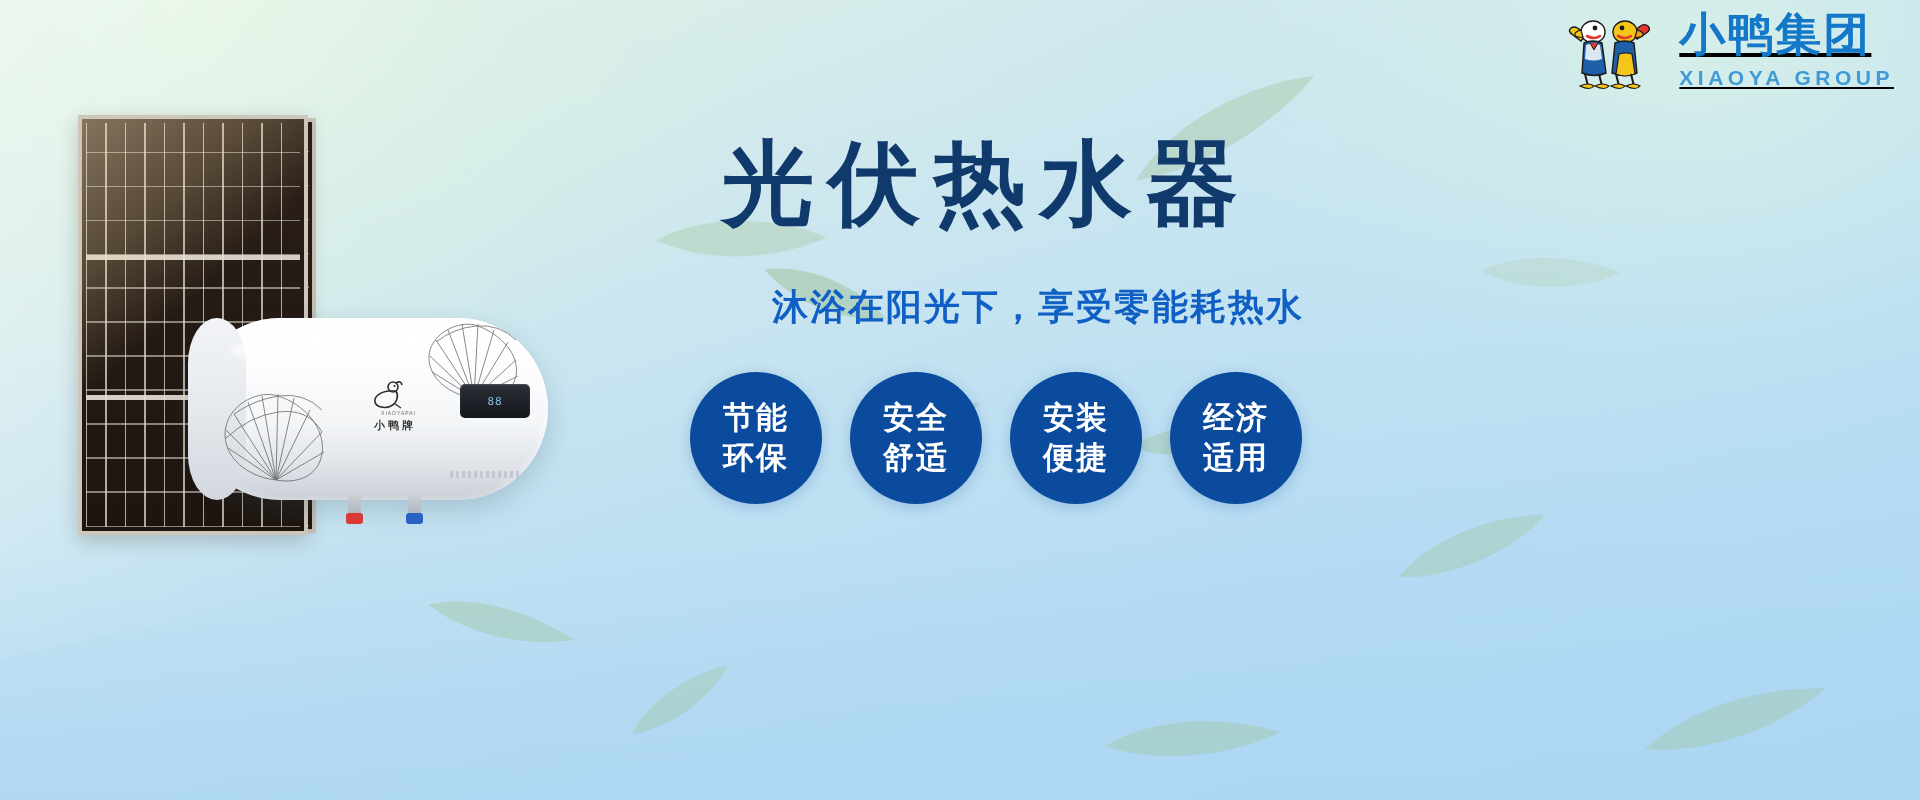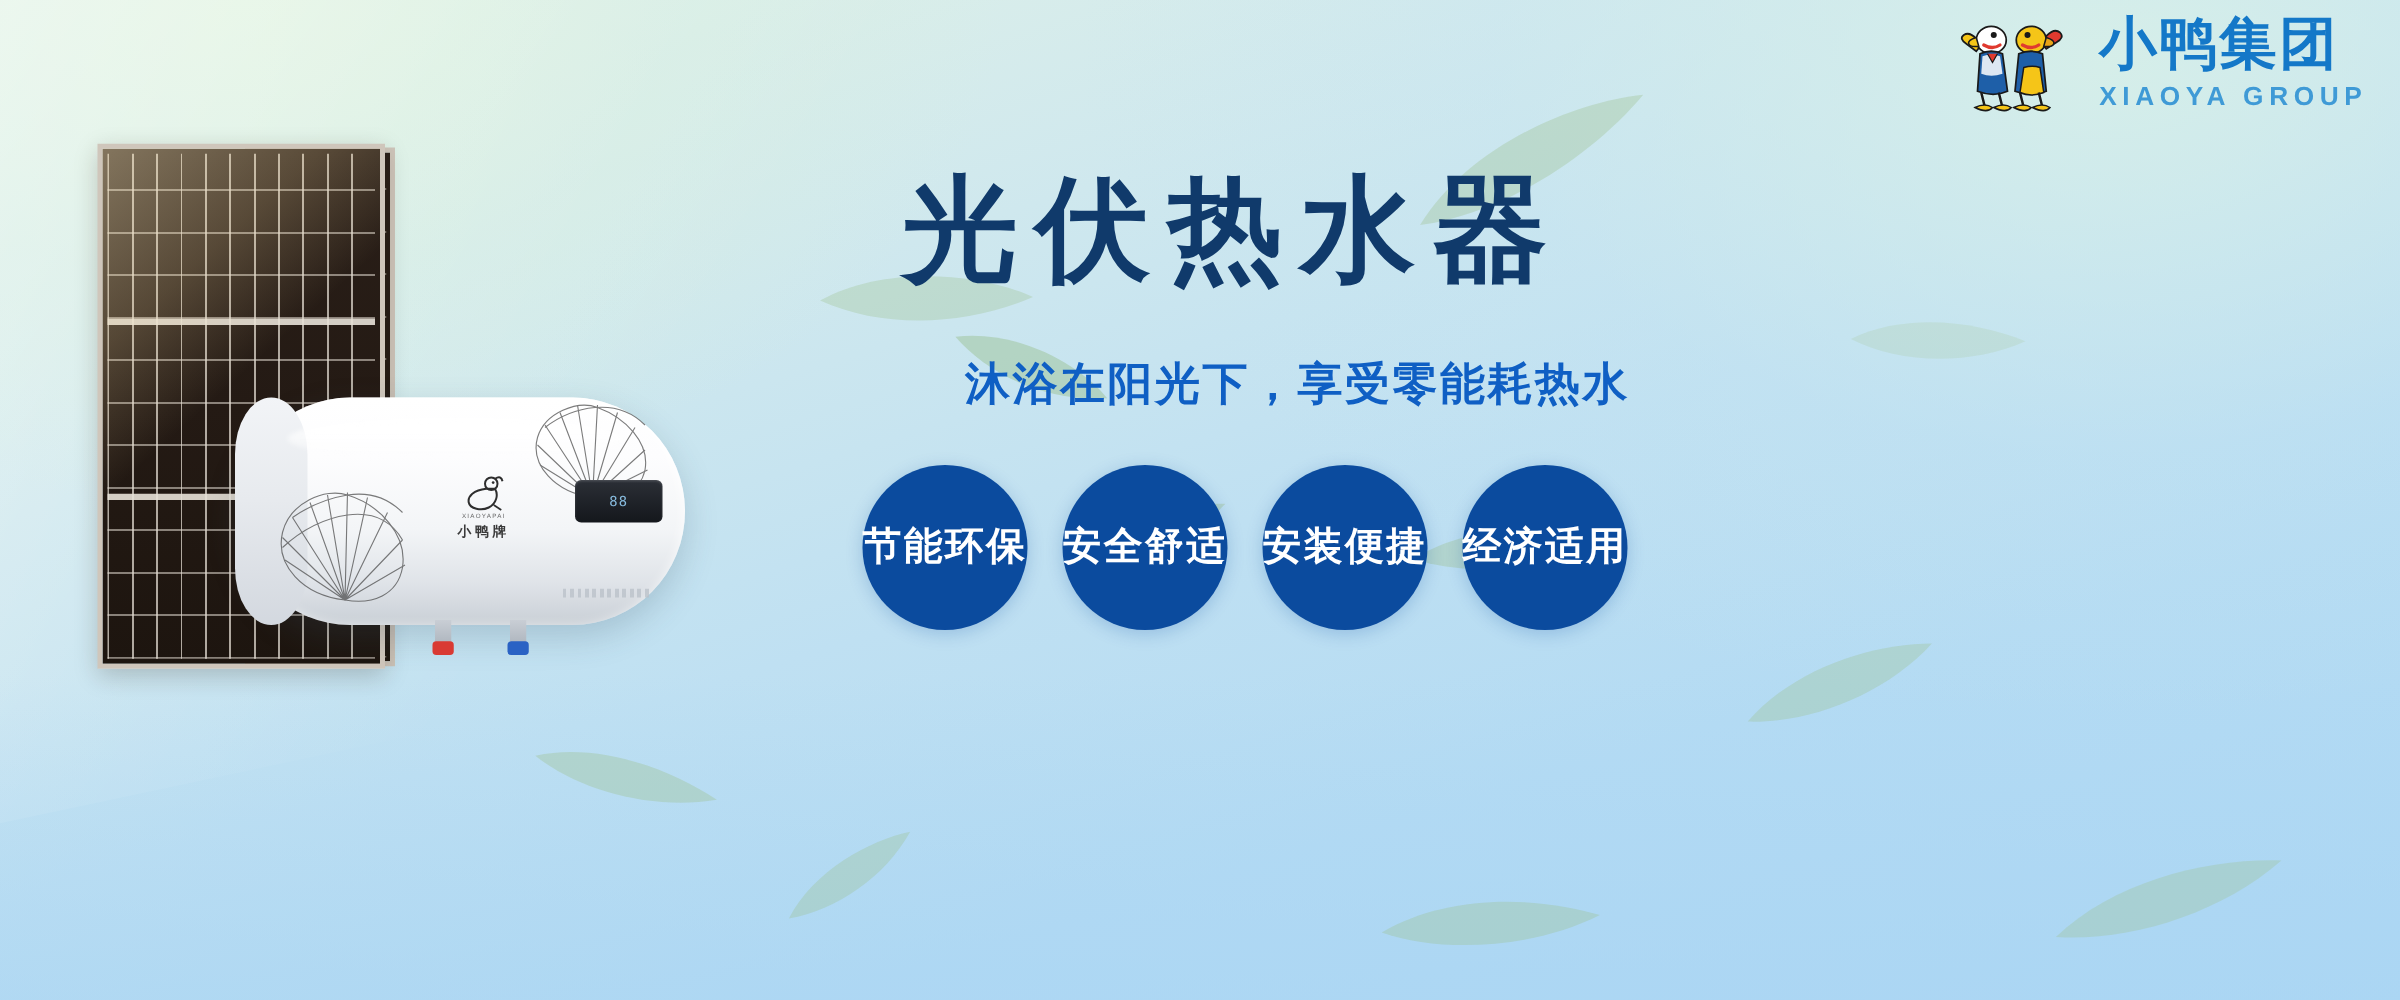--- a/index.html
+++ b/index.html
@@ -25,21 +25,21 @@
     background:linear-gradient(180deg, rgba(172,214,243,0) 0%, rgba(168,212,243,0.55) 100%);
     pointer-events:none;
   }
 
   
   .leaf{position:absolute;pointer-events:none;opacity:.62;}
   .leaf svg{display:block;}
 
   
   .logo{
-    position:absolute;right:26px;top:6px;display:flex;align-items:center;gap:24px;
+    position:absolute;right:26px;top:6px;display:flex;align-items:center;gap:24px;text-decoration:underline;
   }
   .ducks{position:relative;width:92px;height:86px;}
   .logo-text{display:flex;flex-direction:column;align-items:flex-start;line-height:1;}
   .logo-cn{
     font-size:46px;font-weight:bold;color:#1478c8;letter-spacing:2px;
     font-family:"DejaVu Sans","Liberation Sans",sans-serif;
   }
   .logo-en{
     font-size:21px;color:#3f9ad6;letter-spacing:4.5px;margin-top:10px;font-weight:bold;
     font-family:"Liberation Sans",sans-serif;
@@ -54,21 +54,21 @@
     position:absolute;left:752px;top:283px;
     font-size:36px;font-weight:bold;color:#0f5fc4;letter-spacing:2px;
     font-family:"DejaVu Sans","Liberation Sans",sans-serif;white-space:nowrap;margin-left:20px;
   }
 
   
   .badges{position:absolute;left:690px;top:372px;display:flex;gap:28px;}
   .badge{
     width:132px;height:132px;border-radius:50%;
     background:#0b4b9e;
-    display:flex;align-items:center;justify-content:center;
+    display:flex;flex-direction:column;align-items:center;justify-content:center;
     color:#ffffff;font-weight:bold;
     font-family:"DejaVu Sans","Liberation Sans",sans-serif;
     font-size:31px;line-height:1.28;letter-spacing:2px;
     box-shadow:0 3px 14px rgba(11,75,158,0.22);
   }
 
   
   .panel-wrap{position:absolute;left:78px;top:115px;width:230px;height:420px;}
   .panel{
     position:relative;width:100%;height:100%;
@@ -123,21 +123,21 @@
     position:absolute;left:270px;top:66px;width:70px;height:34px;border-radius:5px;
     background:linear-gradient(180deg,#2b2f36 0%,#14171c 100%);
     box-shadow:inset 0 1px 2px rgba(255,255,255,0.18);
     display:flex;align-items:center;justify-content:center;
   }
   .display-panel .seg{
     color:#9ad7ff;font-size:11px;letter-spacing:1px;
     font-family:"DejaVu Sans Mono","Liberation Mono",monospace;opacity:.85;
   }
   .brand-mark{
-    position:absolute;left:168px;top:62px;width:58px;text-align:center;
+    position:absolute;left:168px;top:62px;width:58px;text-align:right;
   }
   .brand-cn{
     font-size:11px;color:#3a3a3a;letter-spacing:3px;margin-top:2px;font-weight:bold;
     font-family:"DejaVu Sans","Liberation Sans",sans-serif;
   }
   .brand-en{font-size:5px;color:#666;letter-spacing:1px;font-family:"Liberation Sans",sans-serif;}
   .flower{position:absolute;opacity:.72;}
   .pipe{
     position:absolute;bottom:-18px;width:13px;height:22px;border-radius:0 0 3px 3px;
     background:linear-gradient(180deg,#c9ced5,#aab2bb);

